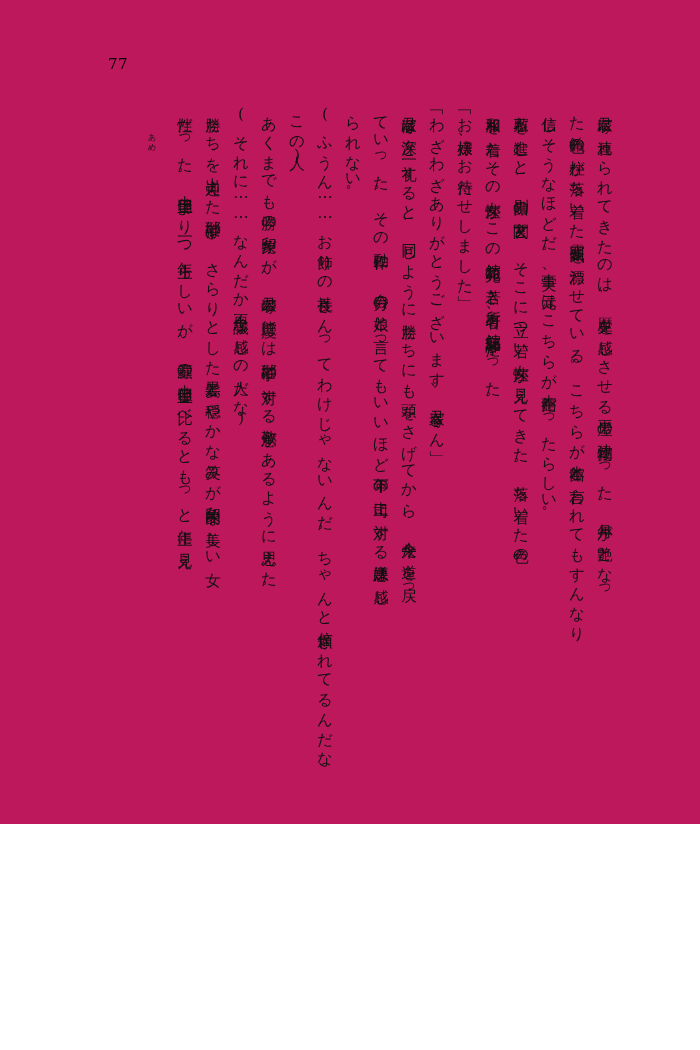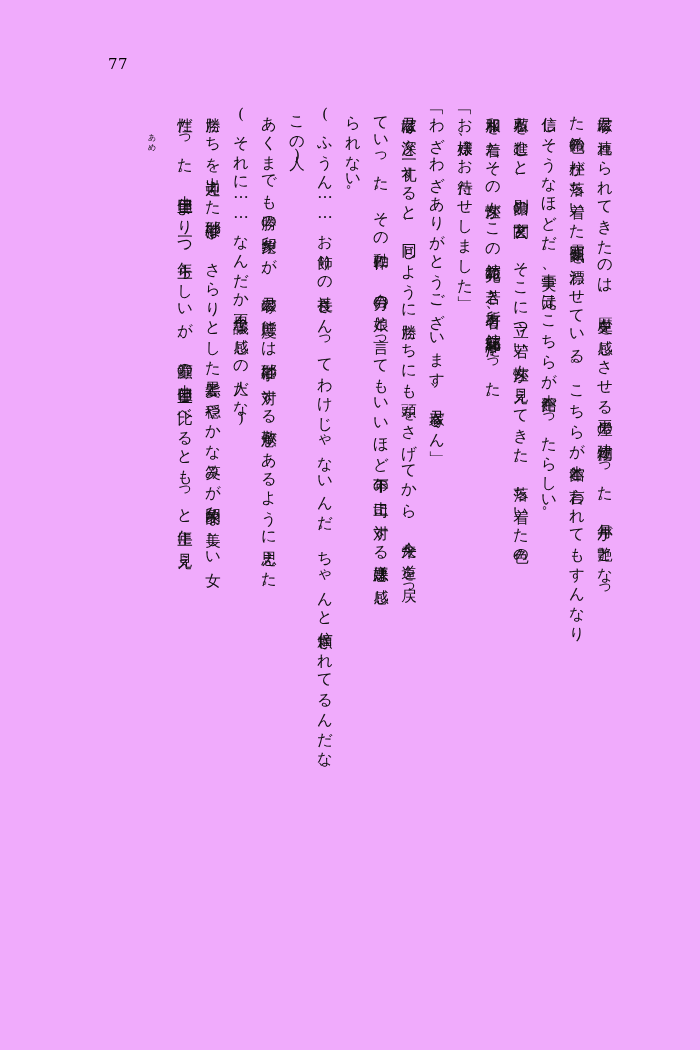--- a/index.html
+++ b/index.html
@@ -11,22 +11,22 @@
     width: 700px;
     height: 1050px;
     overflow: hidden;
     font-family: "DejaVu Serif", "Liberation Serif", serif;
     color: #000000;
   }
 
   .page {
     position: relative;
     width: 700px;
-    height: 1050px;
-    background: #f0abfc;
+    height: 824px;
+    background: #be185d;
   }
 
   
   .page-number {
     position: absolute;
     top: 55px;
     left: 108px;
     font-size: 15px;
     letter-spacing: 0.5px;
     color: #000;

